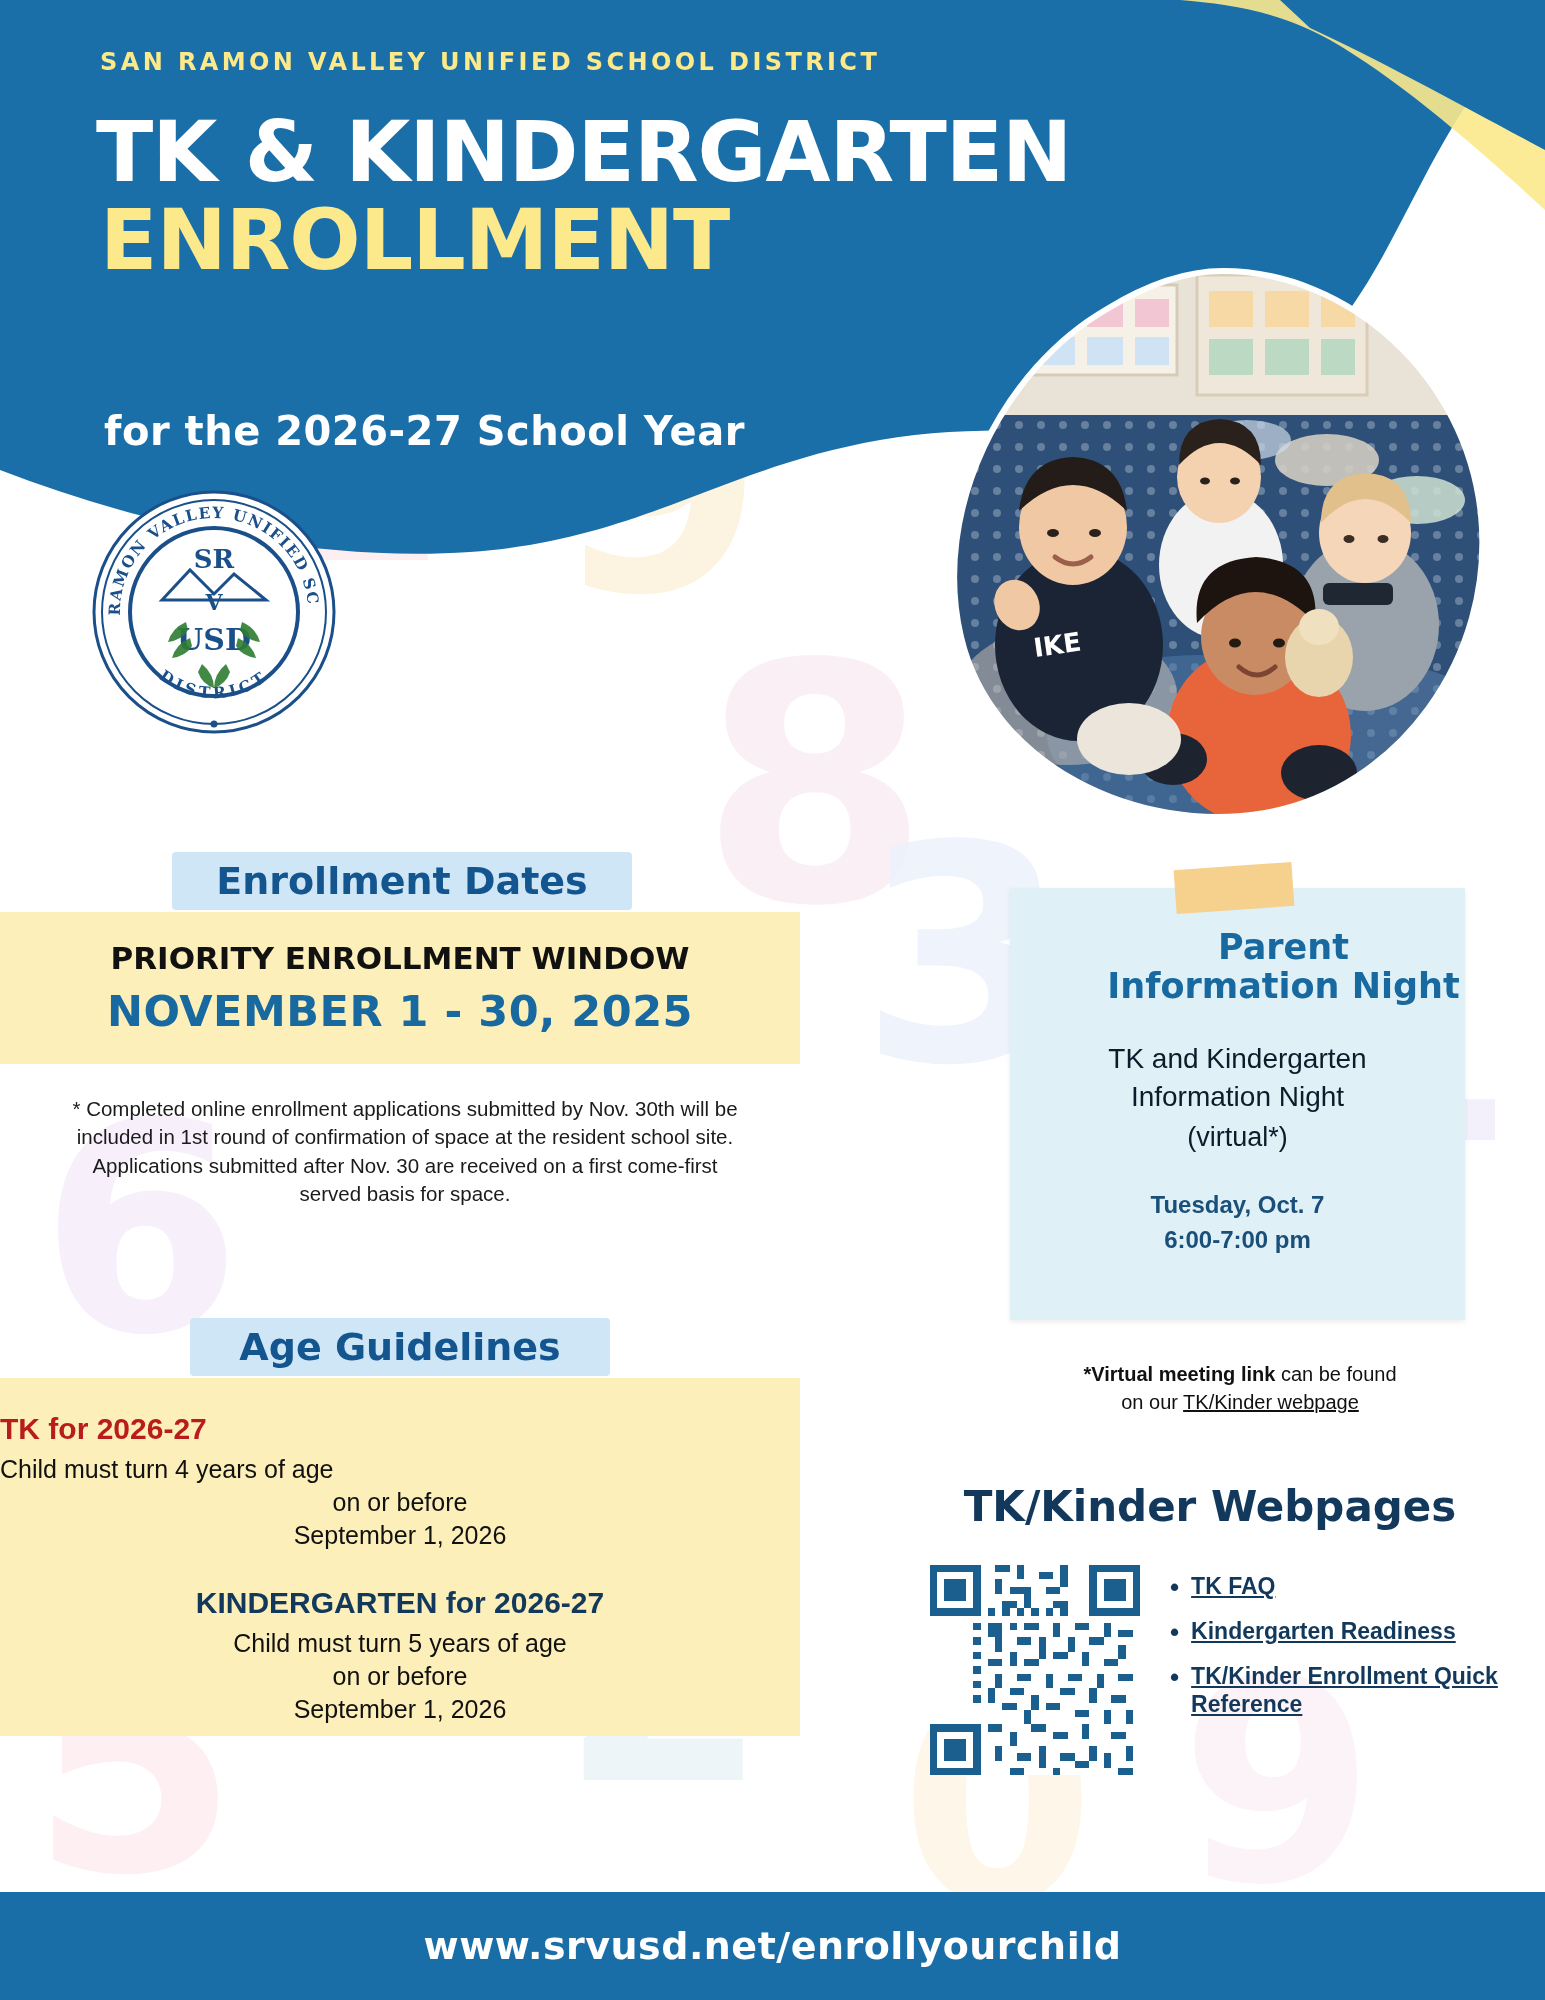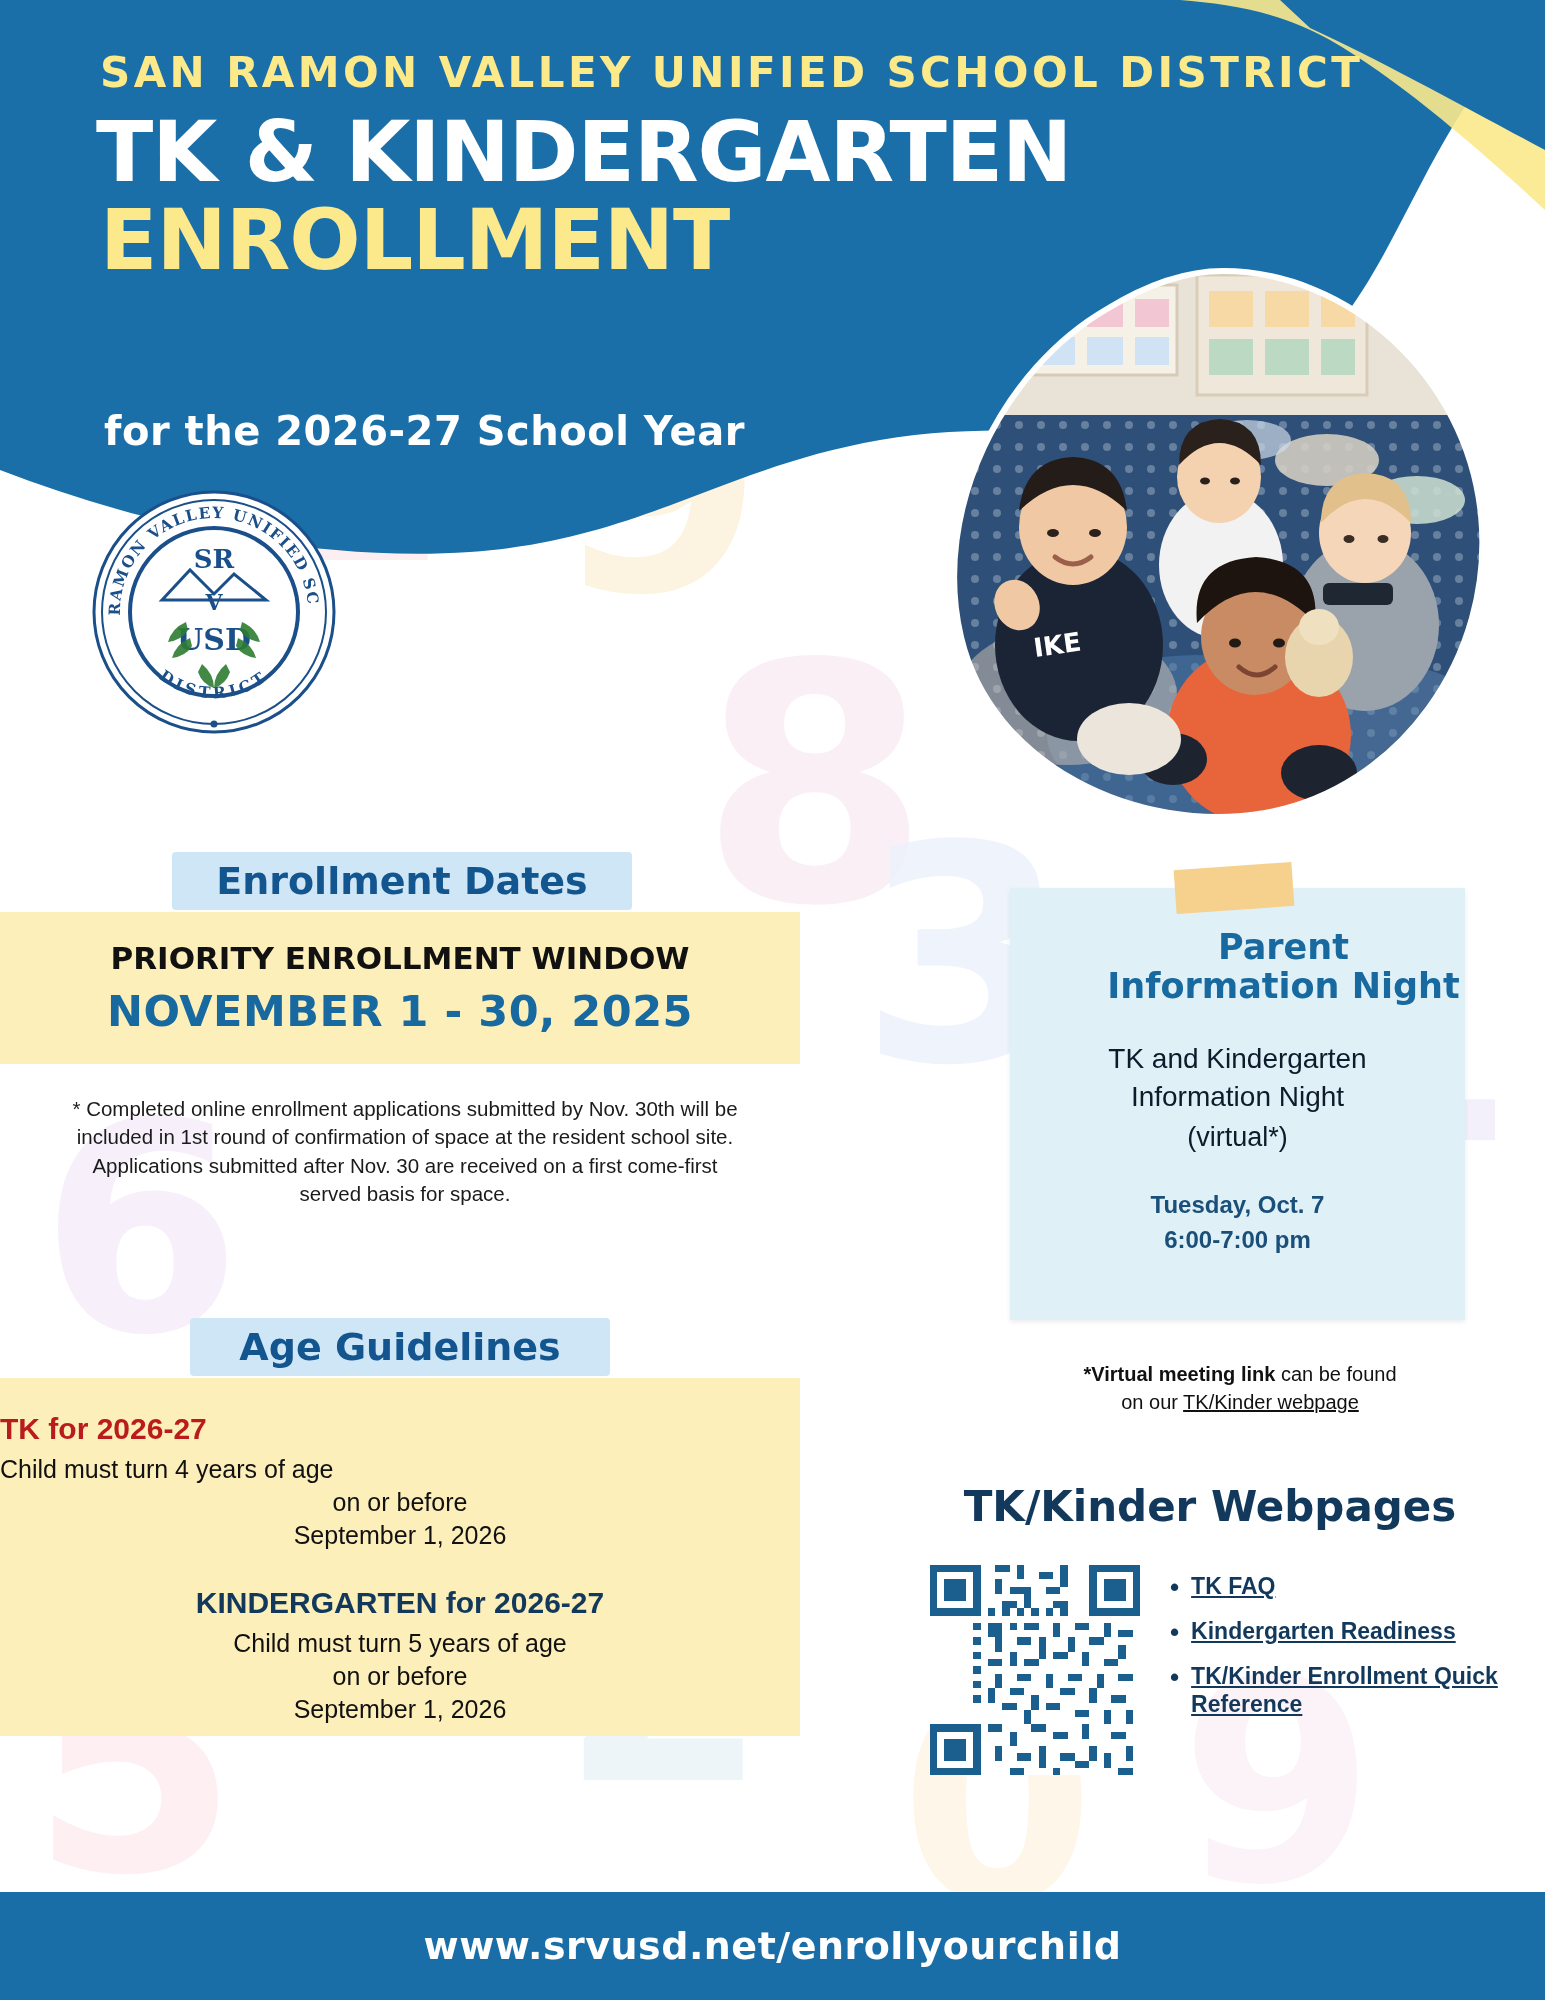--- a/index.html
+++ b/index.html
@@ -40,21 +40,21 @@
     width: 1545px;
     height: 640px;
     z-index: 3;
   }
   .district-line {
     position: absolute;
     left: 100px;
     top: 48px;
     color: #fce98a;
     font-family: "DejaVu Sans", sans-serif;
-    font-size: 42px;
+    font-size: 24px;
     font-weight: 700;
     letter-spacing: 3.4px;
   }
   .title1 {
     position: absolute;
     left: 96px;
     top: 110px;
     color: #ffffff;
     font-family: "DejaVu Sans", sans-serif;
     font-size: 84px;

